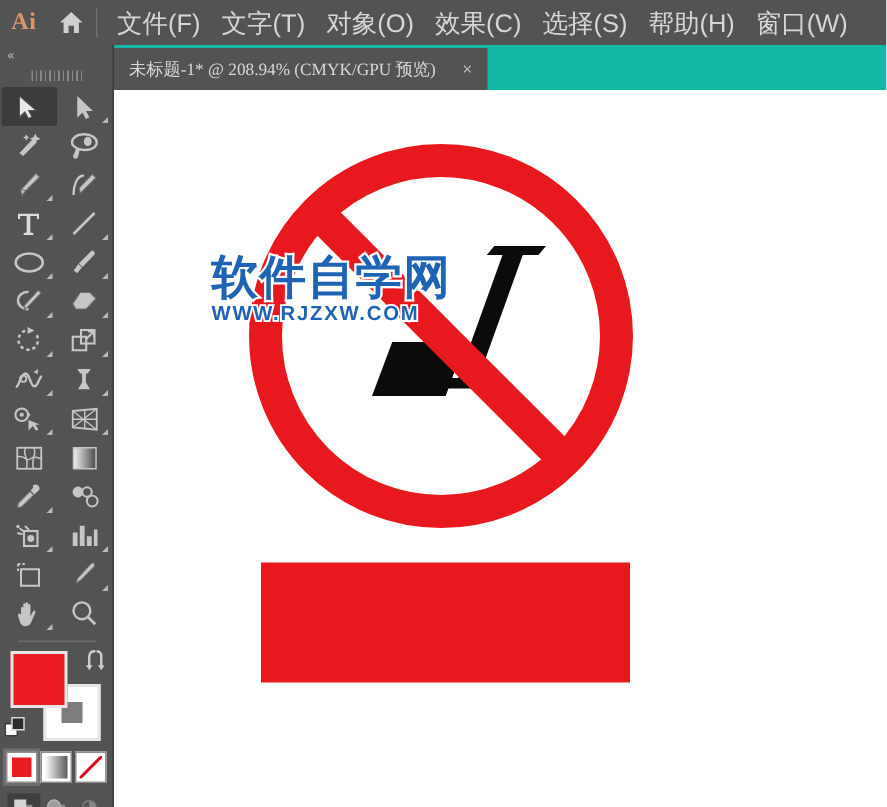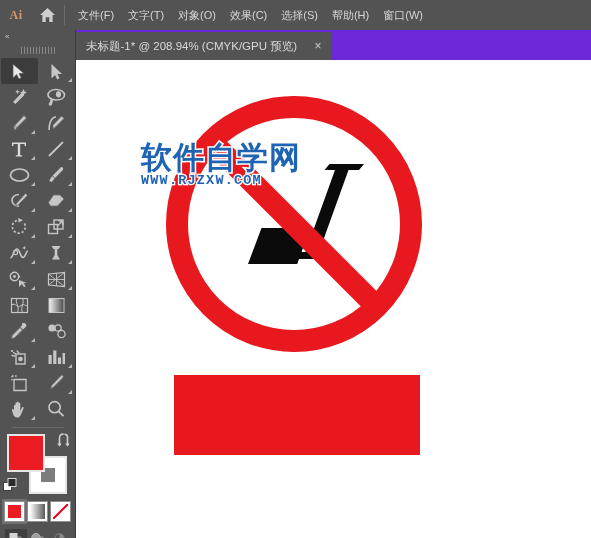--- a/index.html
+++ b/index.html
@@ -12,43 +12,44 @@
   #app { position: relative; width: 591px; height: 538px; }
 
   
   .menubar {
     position: absolute; left: 0; top: 0; width: 591px; height: 30px;
     background: #535353;
     display: flex; align-items: center;
   }
   .ai-logo {
     width: 32px; text-align: center;
-    color: #d9956b; font-size: 12px; font-weight: bold;
+    color: #d9956b; font-size: 16px; font-weight: bold;
     letter-spacing: 0.5px;
     font-family: "Liberation Serif", "DejaVu Serif", serif;
   }
   .home-btn {
     width: 30px; height: 30px;
     display: flex; align-items: center; justify-content: center;
   }
   .menu-divider {
     width: 1px; height: 20px; background: #6e6e6e; margin: 0 6px 0 2px;
   }
   .menu-items { display: flex; align-items: center; }
   .menu-item {
-    color: #d6d6d6; font-size: 11px;
+    color: #d6d6d6; font-size: 17px;
     padding: 4px 7px;
     white-space: nowrap;
     cursor: default;
   }
 
   
   .tabbar {
     position: absolute; left: 76px; top: 30px; width: 515px; height: 30px;
-    background: #6d28d9;
+    background: #14b8a6;
+    font-family: Liberation Serif, serif;
   }
   .doc-tab {
     position: absolute; left: 0; top: 2px;
     height: 28px;
     background: #535353;
     display: flex; align-items: center;
     padding: 0 6px 0 10px;
   }
   .doc-tab-label {
     color: #d8d8d8; font-size: 11.5px; white-space: nowrap;
@@ -178,29 +179,30 @@
     position: absolute; left: 65px; top: 82px;
     pointer-events: none;
   }
   .wm-cn {
     font-size: 31px; font-weight: bold; color: #1f63b5;
     -webkit-text-stroke: 3px #ffffff;
     paint-order: stroke fill;
     letter-spacing: 1px;
     font-family: "DejaVu Sans", "Liberation Sans", sans-serif;
     line-height: 1;
+    margin-top: 28px;
   }
   .wm-url {
     font-size: 13.5px; font-weight: bold; color: #1f63b5;
     -webkit-text-stroke: 2.5px #ffffff;
     paint-order: stroke fill;
     letter-spacing: 1.2px;
     margin-top: 1px;
     line-height: 1;
-    font-family: Liberation Mono, monospace;
+    font-family: Liberation Sans, sans-serif;
   }
 </style>
 </head>
 <body>
 
 <div id="app">
 
   <div class="menubar">
     <div class="ai-logo">Ai</div>
     <div class="home-btn">

